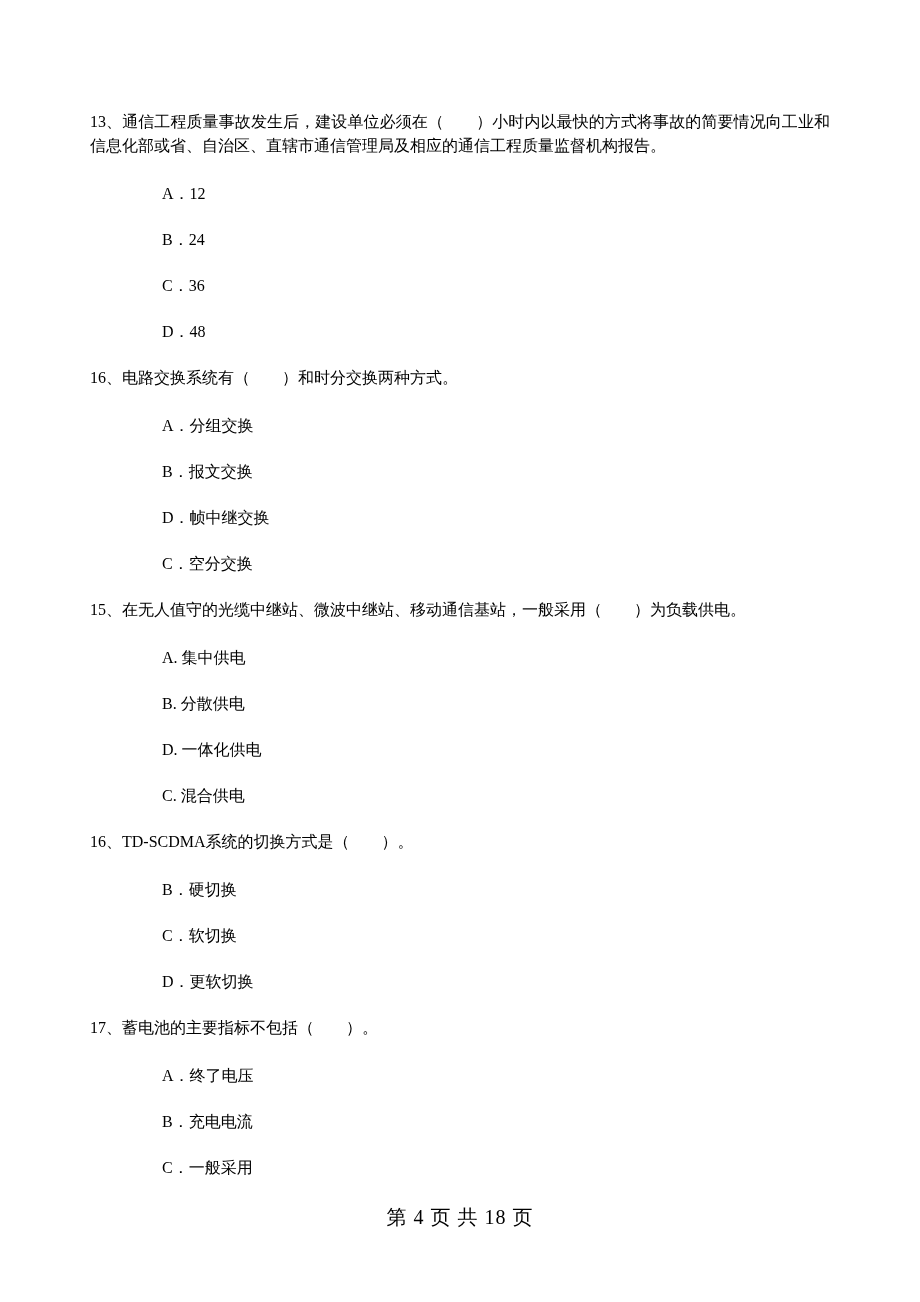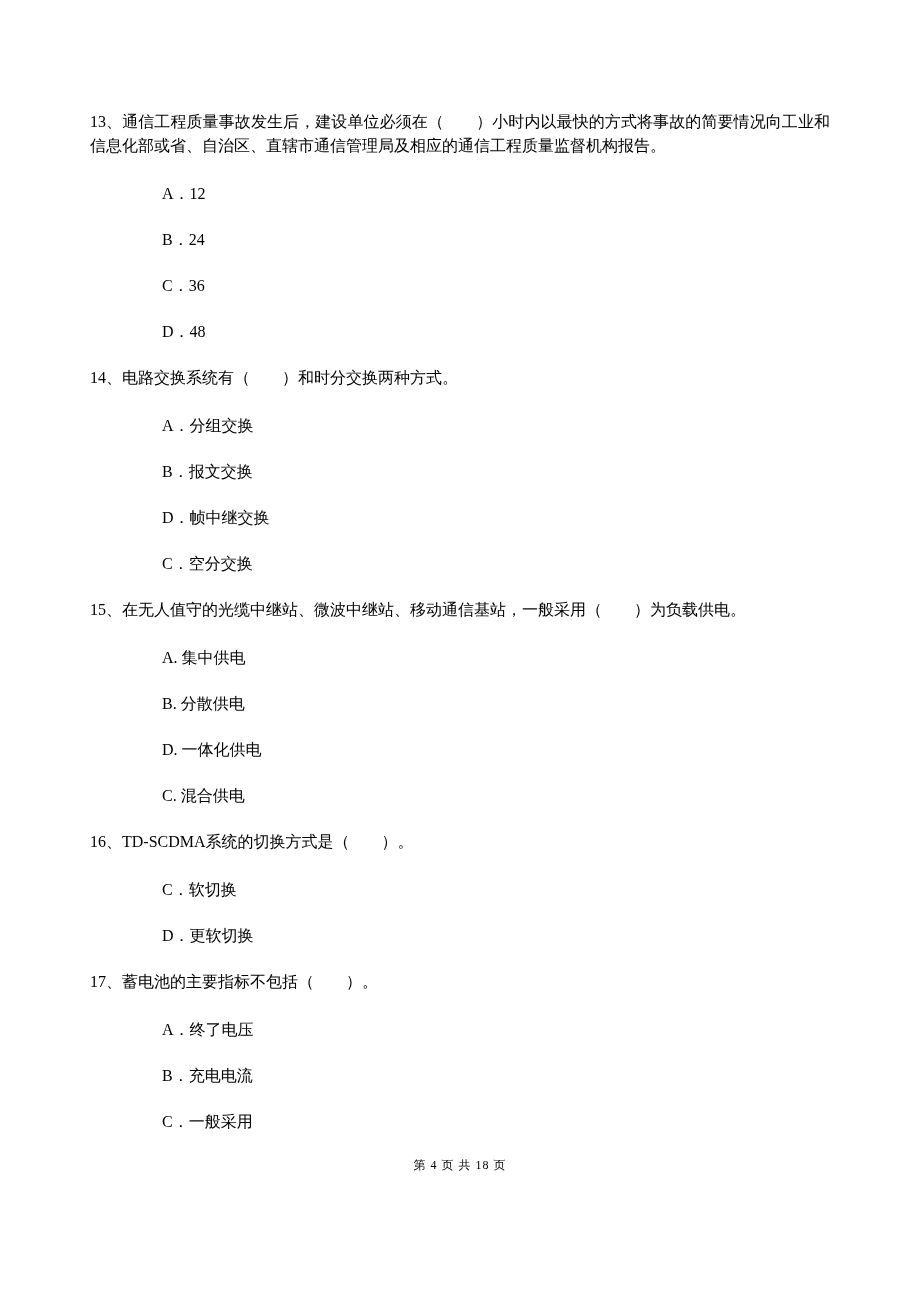--- a/index.html
+++ b/index.html
@@ -26,40 +26,40 @@
     margin-bottom: 22px;
   }
   .option {
     margin-bottom: 22px;
   }
   .option:last-child {
     margin-bottom: 0;
   }
   .footer {
     text-align: center;
-    font-size: 12px;
+    font-size: 20px;
     margin-top: 14px;
     letter-spacing: 1px;
   }
 </style>
 </head>
 <body>
 
 <div>
   <div class="question">13、通信工程质量事故发生后，建设单位必须在（　　）小时内以最快的方式将事故的简要情况向工业和信息化部或省、自治区、直辖市通信管理局及相应的通信工程质量监督机构报告。</div>
   <div class="options">
     <div class="option">A．12</div>
     <div class="option">B．24</div>
     <div class="option">C．36</div>
     <div class="option">D．48</div>
   </div>
 </div>
 
 <div>
-  <div class="question">14、电路交换系统有（　　）和时分交换两种方式。</div>
+  <div class="question">16、电路交换系统有（　　）和时分交换两种方式。</div>
   <div class="options">
     <div class="option">A．分组交换</div>
     <div class="option">B．报文交换</div>
     <div class="option">D．帧中继交换</div>
     <div class="option">C．空分交换</div>
   </div>
 </div>
 
 <div>
   <div class="question">15、在无人值守的光缆中继站、微波中继站、移动通信基站，一般采用（　　）为负载供电。</div>
@@ -67,20 +67,21 @@
     <div class="option">A. 集中供电</div>
     <div class="option">B. 分散供电</div>
     <div class="option">D. 一体化供电</div>
     <div class="option">C. 混合供电</div>
   </div>
 </div>
 
 <div>
   <div class="question">16、TD-SCDMA系统的切换方式是（　　）。</div>
   <div class="options">
+    <div class="option">B．硬切换</div>
     <div class="option">C．软切换</div>
     <div class="option">D．更软切换</div>
   </div>
 </div>
 
 <div>
   <div class="question">17、蓄电池的主要指标不包括（　　）。</div>
   <div class="options">
     <div class="option">A．终了电压</div>
     <div class="option">B．充电电流</div>

